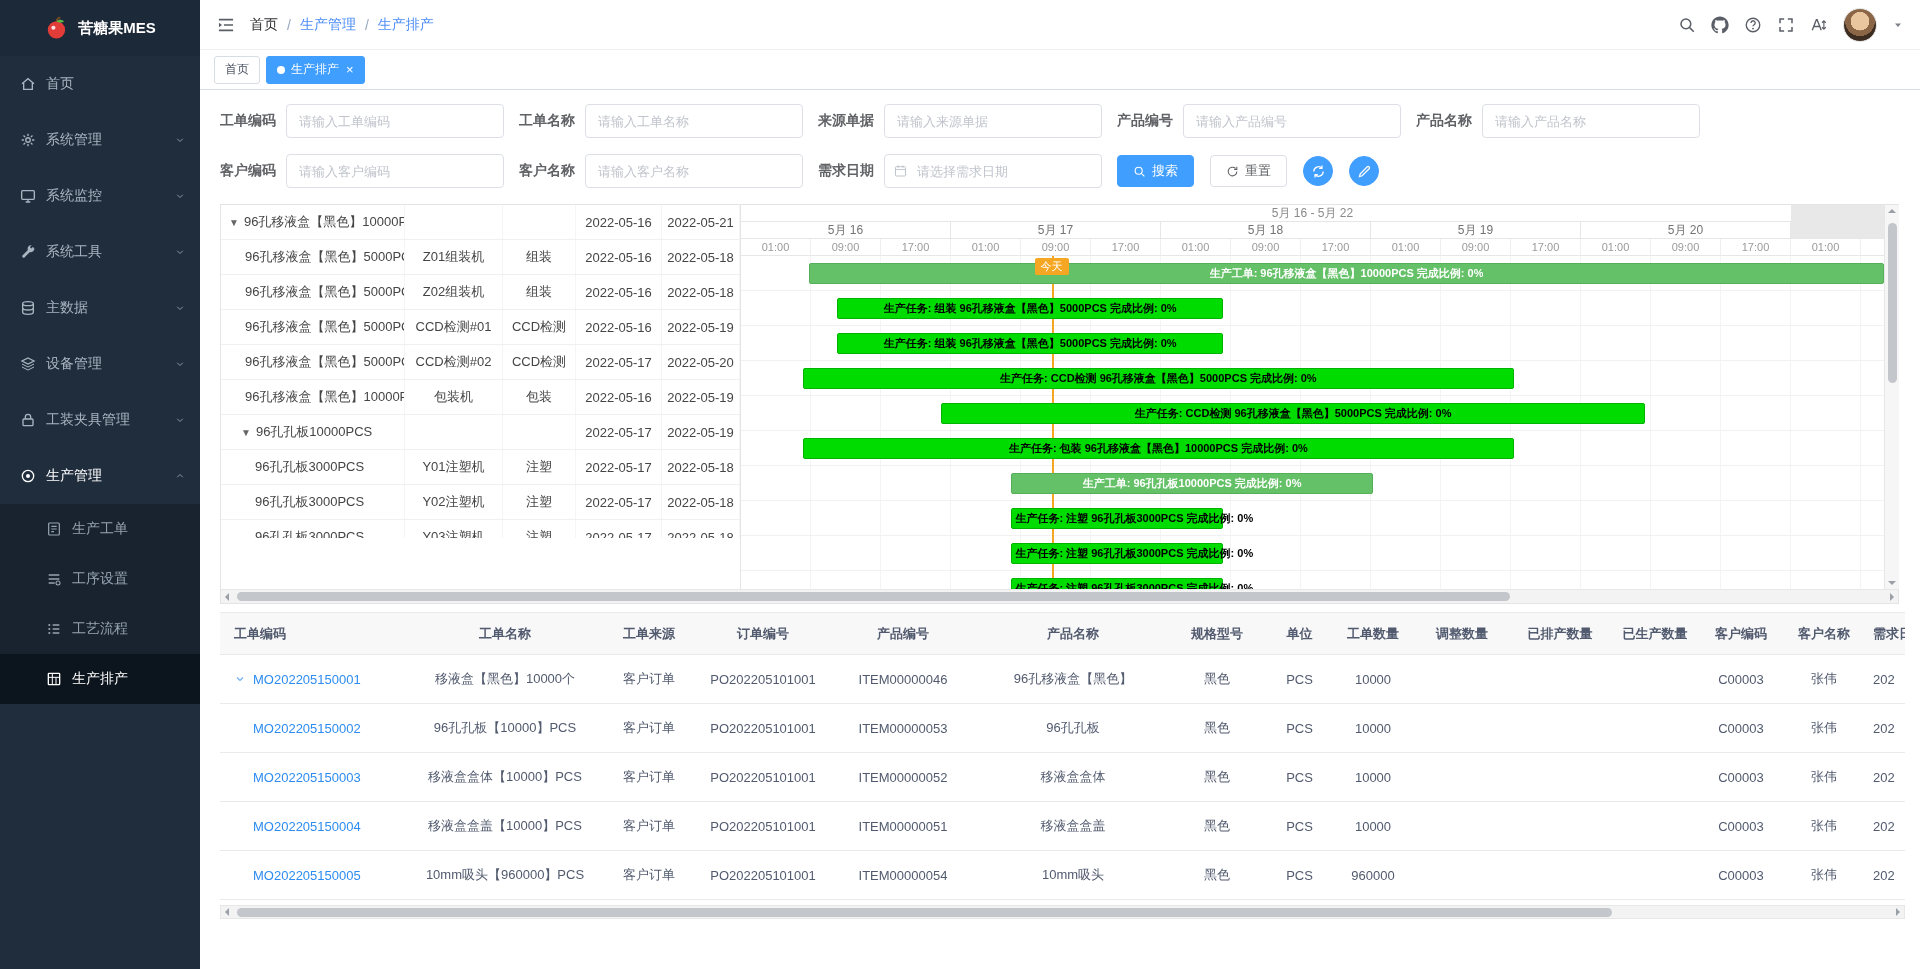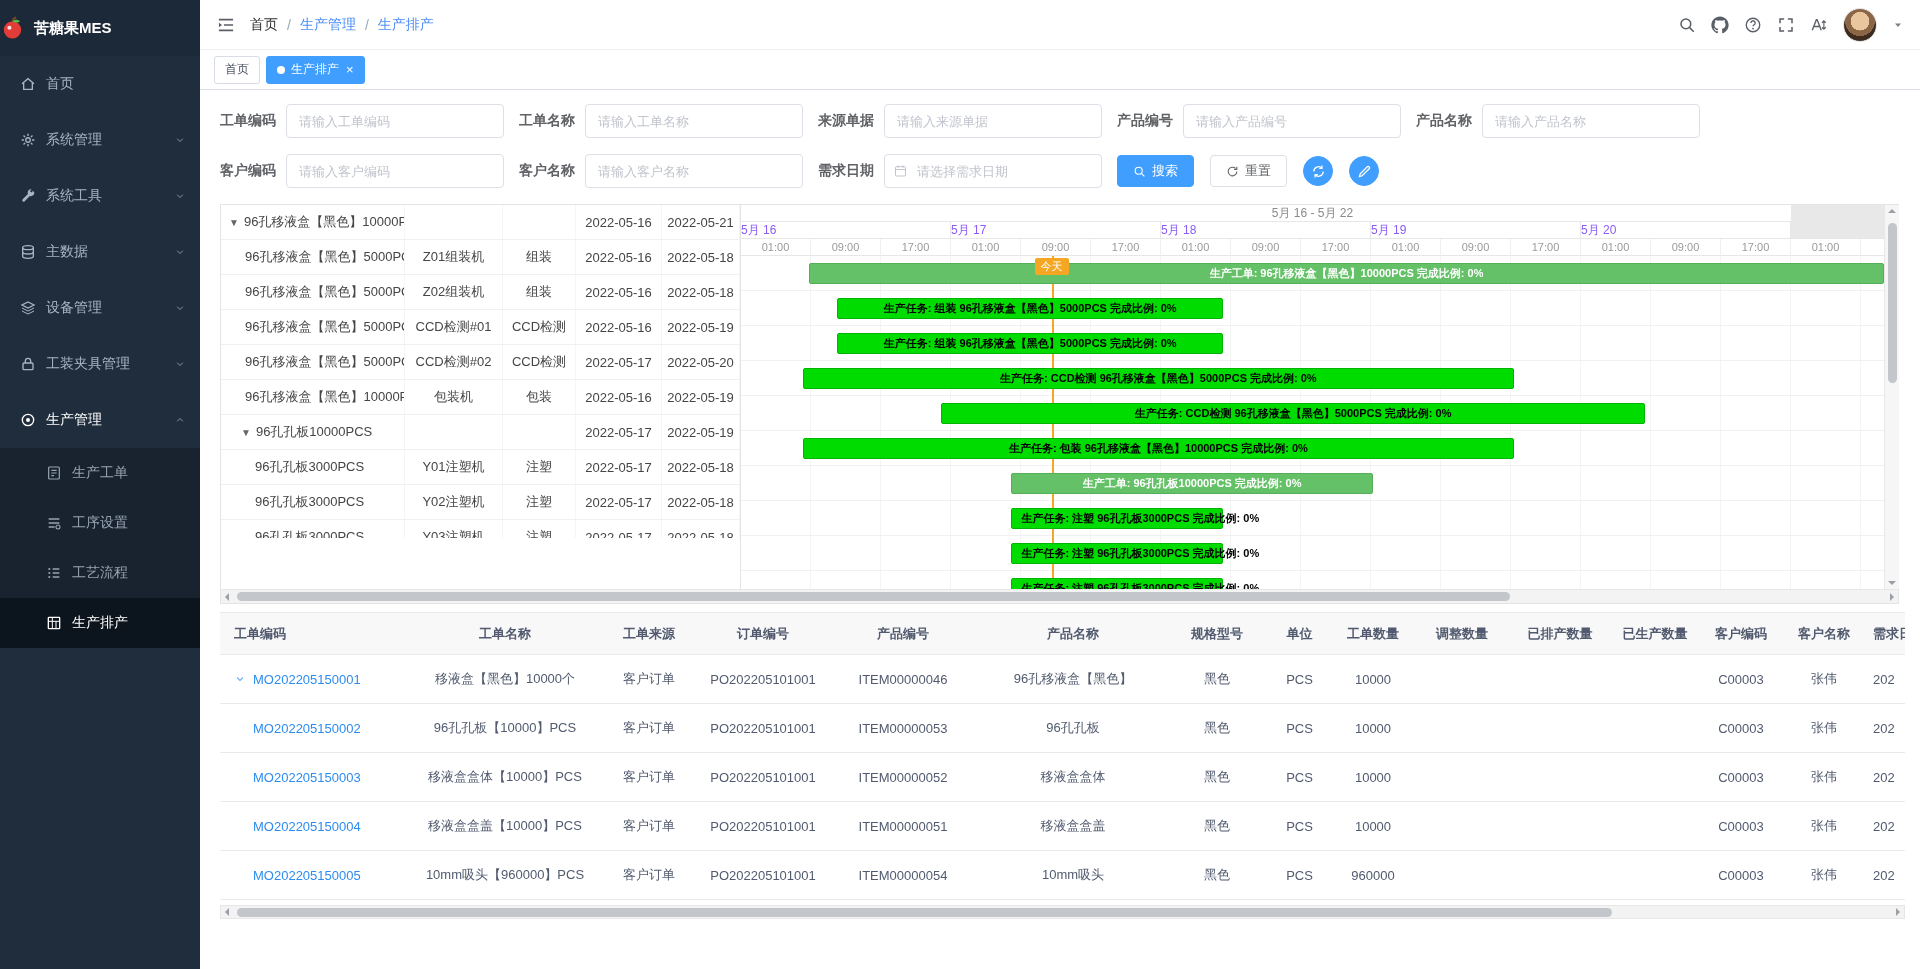--- a/index.html
+++ b/index.html
@@ -6,21 +6,21 @@
 html,body{width:1920px;height:969px;overflow:hidden;background:#fff;
   font-family:"Liberation Sans","DejaVu Sans",sans-serif;color:#333}
 [data-icon] svg{width:100%;height:100%;display:block}
 
 
 #app{display:flex;width:1920px;height:969px}
 #sidebar{width:200px;height:100%;background:#1f2d3d;flex:none;overflow:hidden}
 #main{flex:1;display:flex;flex-direction:column;min-width:0}
 
 
-#logo{height:56px;display:flex;align-items:center;gap:8px;color:#fff;
+#logo{height:56px;display:flex;align-items:center;justify-content:center;gap:8px;color:#fff;
   font-size:15px;font-weight:700;background:#1c2938}
 #logo .fruit{width:26px;height:26px}
 .m-item{height:56px;display:flex;align-items:center;padding:0 14px 0 20px;color:#a9b5c1;cursor:pointer;font-size:14px}
 .m-item.open{color:#fff}
 .m-ic{width:16px;height:16px;margin-right:10px;flex:none;color:inherit}
 .m-txt{white-space:nowrap;overflow:hidden}
 .m-ch{width:12px;height:12px;margin-left:auto;color:#8b98a5}
 .m-ch.up{transform:rotate(180deg)}
 .m-sub{background:#18232f}
 .m-subitem{height:50px;display:flex;align-items:center;padding-left:46px;color:#97a4b1;cursor:pointer;font-size:14px}
@@ -82,38 +82,38 @@
 .g-c{display:flex;align-items:center;justify-content:center;font-size:13px;color:#454545;
   border-right:1px solid #f5f5f5;flex:none;overflow:hidden;white-space:nowrap;height:100%}
 .g-c.name{justify-content:flex-start}
 .tri{font-size:10px;color:#666;margin-right:5px;flex:none}
 .nm{overflow:hidden;white-space:nowrap}
 .g-chart{width:1143px;flex:none;height:384px;overflow:hidden;position:relative}
 .sc-range{position:relative;height:17px;line-height:17px;text-align:center;font-size:12px;color:#8a8a8a;
   border-bottom:1px solid #e7e7e7}
 .sc-range::after{content:"";position:absolute;right:0;top:0;width:93px;height:100%;background:#e8e8e8}
 .sc-days,.sc-hours{display:flex;height:17px}
-.sc-day{width:210px;flex:none;text-align:left;line-height:17px;font-size:12px;color:#8b5cf6;
+.sc-day{width:210px;flex:none;text-align:center;line-height:17px;font-size:12px;color:#737373;
   border-right:1px solid #e7e7e7;border-bottom:1px solid #e7e7e7}
 .sc-day.part{width:93px;background:#e8e8e8;border-right:0}
 .sc-hour{width:70px;flex:none;text-align:center;line-height:17px;font-size:11px;color:#9a9a9a;
   border-right:1px solid #efefef;border-bottom:1px solid #e7e7e7}
 .sc-hour.tail{width:23px;border-right:0}
 #g-body{position:relative;width:1143px;height:333px;overflow:hidden;
   background-image:
     repeating-linear-gradient(to bottom,transparent 0,transparent 34px,#f1f1f1 34px,#f1f1f1 35px),
     repeating-linear-gradient(to right,transparent 0,transparent 69px,#f4f4f4 69px,#f4f4f4 70px),
     repeating-linear-gradient(to right,transparent 0,transparent 209px,#e7e7e7 209px,#e7e7e7 210px)}
 .bar{position:absolute;height:21px;border-radius:2px;display:flex;align-items:center;justify-content:center;z-index:2;cursor:pointer}
 .bar .bl{font-size:11px;font-weight:700;white-space:nowrap}
 .bar.task{background:#00dc00;border:1px solid #00b400}
 .bar.task .bl{color:#000}
 .bar.project{background:#65c168;border:1px solid #55af58}
 .bar.project .bl{color:#fff;overflow:hidden}
-.bar.of{justify-content:flex-start;padding-left:9px}
+.bar.of{justify-content:flex-start;padding-left:3px}
 .bar.of .bl{overflow:visible}
 .today-line{position:absolute;top:0;bottom:0;width:2px;background:#f5a623;z-index:1}
 .today-tag{position:absolute;top:2px;transform:translateX(-50%);background:#f5a623;color:#fff;
   font-size:11px;padding:1px 6px;border-radius:2px;z-index:5}
 
 
 .g-vscroll{width:15px;flex:none;height:384px;background:#f6f6f6;border-left:1px solid #e7e7e7;position:relative;cursor:pointer}
 .vthumb{position:absolute;left:2.5px;top:18px;width:9px;height:160px;background:#c3c6cb;border-radius:5px}
 .g-hscroll{position:absolute;left:0;right:0;bottom:0;height:14px;background:#f3f3f3;border-top:1px solid #e7e7e7;cursor:pointer}
 .hthumb{position:absolute;top:2px;height:9px;background:#c3c6cb;border-radius:5px}
@@ -168,20 +168,34 @@
           <span class="m-txt">首页</span>
         </div>
         <div class="m-item">
           <span class="m-ic" data-icon="gear">
             <svg viewBox="0 0 24 24">
               <circle cx="12" cy="12" r="3.4" fill="none" stroke="currentColor" stroke-width="2"></circle>
               <path d="M12 2.5v3.4M12 18.1v3.4M2.5 12h3.4M18.1 12h3.4M5.3 5.3l2.4 2.4M16.3 16.3l2.4 2.4M18.7 5.3l-2.4 2.4M7.7 16.3l-2.4 2.4" stroke="currentColor" stroke-width="2"></path>
             </svg>
           </span>
           <span class="m-txt">系统管理</span>
+          <span class="m-ch" data-icon="chev">
+            <svg viewBox="0 0 24 24">
+              <path d="M6.5 9.5L12 15l5.5-5.5" fill="none" stroke="currentColor" stroke-width="2"></path>
+            </svg>
+          </span>
+        </div>
+        <div class="m-item">
+          <span class="m-ic" data-icon="monitor">
+            <svg viewBox="0 0 24 24">
+              <rect x="2.5" y="4" width="19" height="13" rx="1.5" fill="none" stroke="currentColor" stroke-width="2"></rect>
+              <path d="M8.5 21h7M12 17v4" stroke="currentColor" stroke-width="2"></path>
+            </svg>
+          </span>
+          <span class="m-txt">系统监控</span>
           <span class="m-ch" data-icon="chev">
             <svg viewBox="0 0 24 24">
               <path d="M6.5 9.5L12 15l5.5-5.5" fill="none" stroke="currentColor" stroke-width="2"></path>
             </svg>
           </span>
         </div>
         <div class="m-item">
           <span class="m-ic" data-icon="tools">
             <svg viewBox="0 0 24 24">
               <path d="M21.5 6.5a5 5 0 0 1-6.6 5.4L7 19.8a2.1 2.1 0 0 1-3-3l7.9-7.9A5 5 0 0 1 17.5 2l-2.6 2.6 2.1 2.1 2.6-2.6c.6.7.9 1.5.9 2.4z" fill="currentColor"></path>

